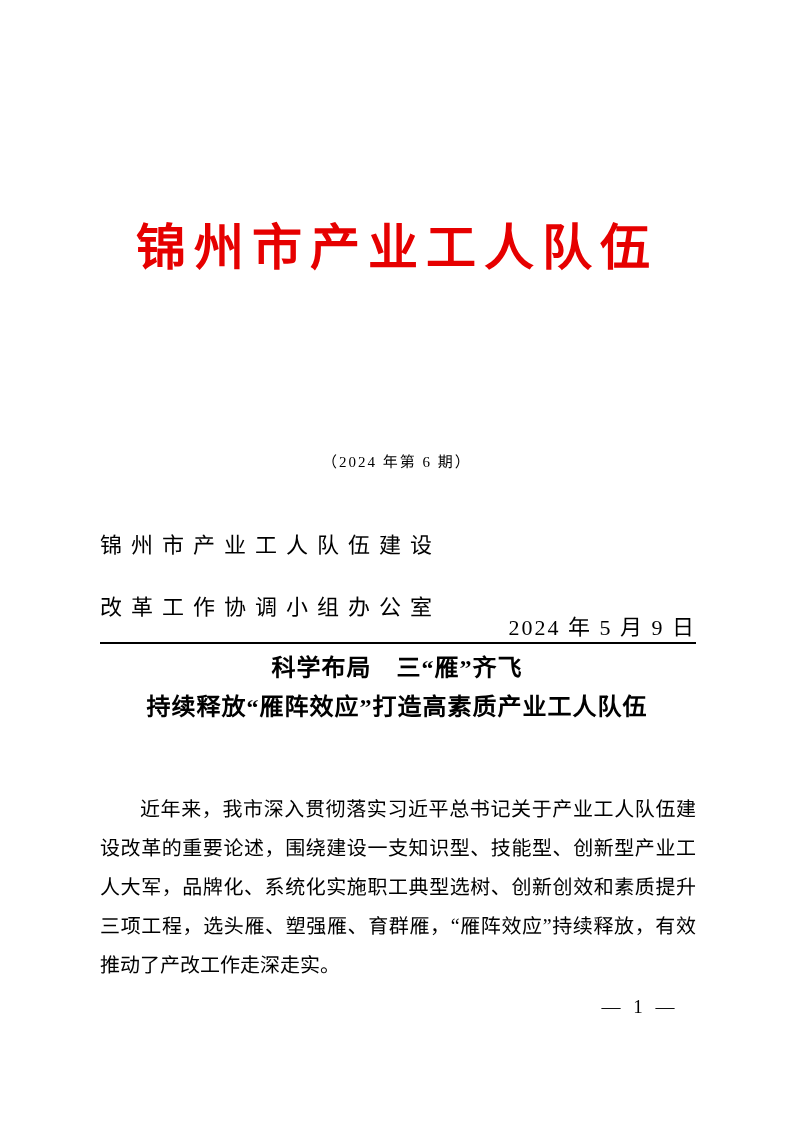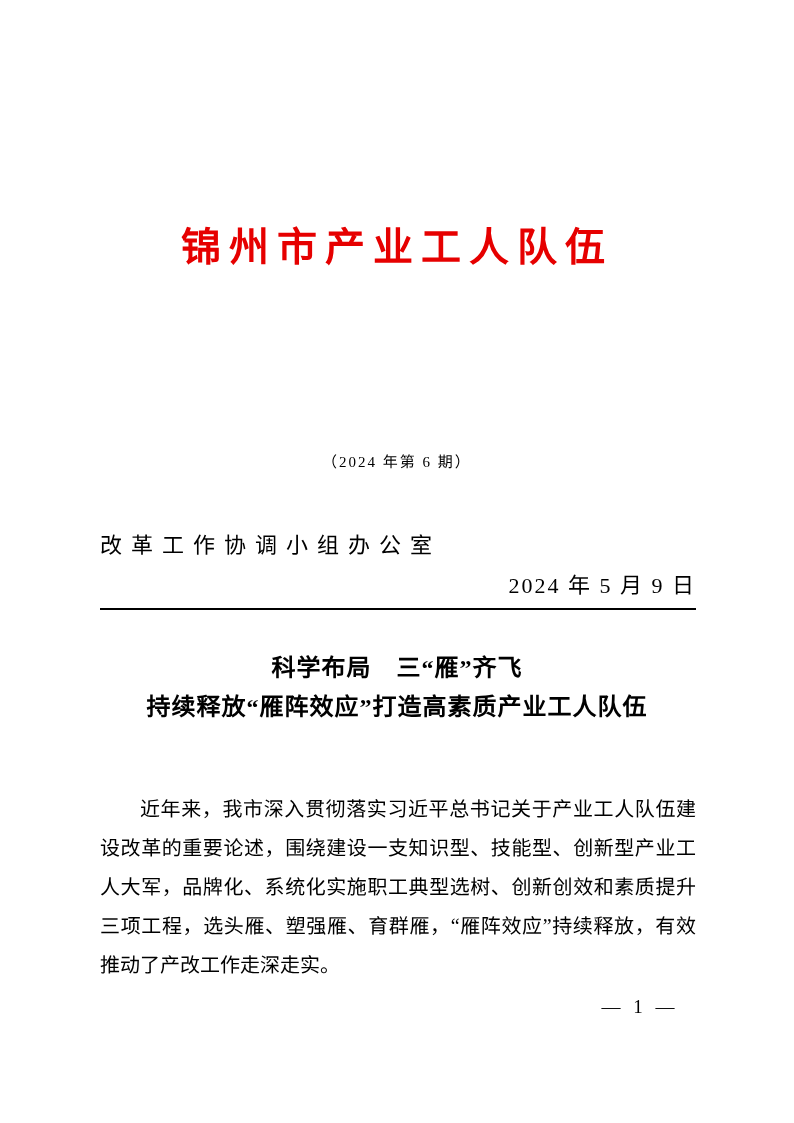--- a/index.html
+++ b/index.html
@@ -19,21 +19,21 @@
   }
   
   .masthead {
     position: absolute;
     top: 211px;
     left: 0;
     width: 100%;
     text-align: center;
     color: #e60000;
     font-weight: bold;
-    font-size: 40px;
+    font-size: 50px;
     line-height: 74px;
     letter-spacing: 8px;
   }
   
   .issue {
     position: absolute;
     top: 449px;
     left: 0;
     width: 100%;
     text-align: center;
@@ -50,23 +50,22 @@
     font-size: 22px;
   }
   .issuer-line1 {
     line-height: 28px;
     letter-spacing: 9px;
     margin-bottom: 14px;
   }
   .issuer-row {
     display: flex;
     justify-content: space-between;
-    align-items: flex-start;
+    align-items: center;
     line-height: 28px;
-    padding-bottom: 8px;
     border-bottom: 2px solid #000000;
   }
   .issuer-name2 { letter-spacing: 9px; }
   .issuer-date  { letter-spacing: 2px; margin-top: 40px; }
   
   .article-title {
     position: absolute;
     top: 649px;
     left: 60px;
     width: 674px;
@@ -104,20 +103,21 @@
 
 <div class="page">
 
   <div class="masthead">
     <div>锦州市产业工人队伍</div>
   </div>
 
   <div class="issue">（2024 年第 6 期）</div>
 
   <div class="issuer">
+    <div class="issuer-line1">锦州市产业工人队伍建设</div>
     <div class="issuer-row">
       <span class="issuer-name2">改革工作协调小组办公室</span>
       <span class="issuer-date">2024 年 5 月 9 日</span>
     </div>
   </div>
 
   <div class="article-title">
     <div>科学布局　三“雁”齐飞</div>
     <div>持续释放“雁阵效应”打造高素质产业工人队伍</div>
   </div>

